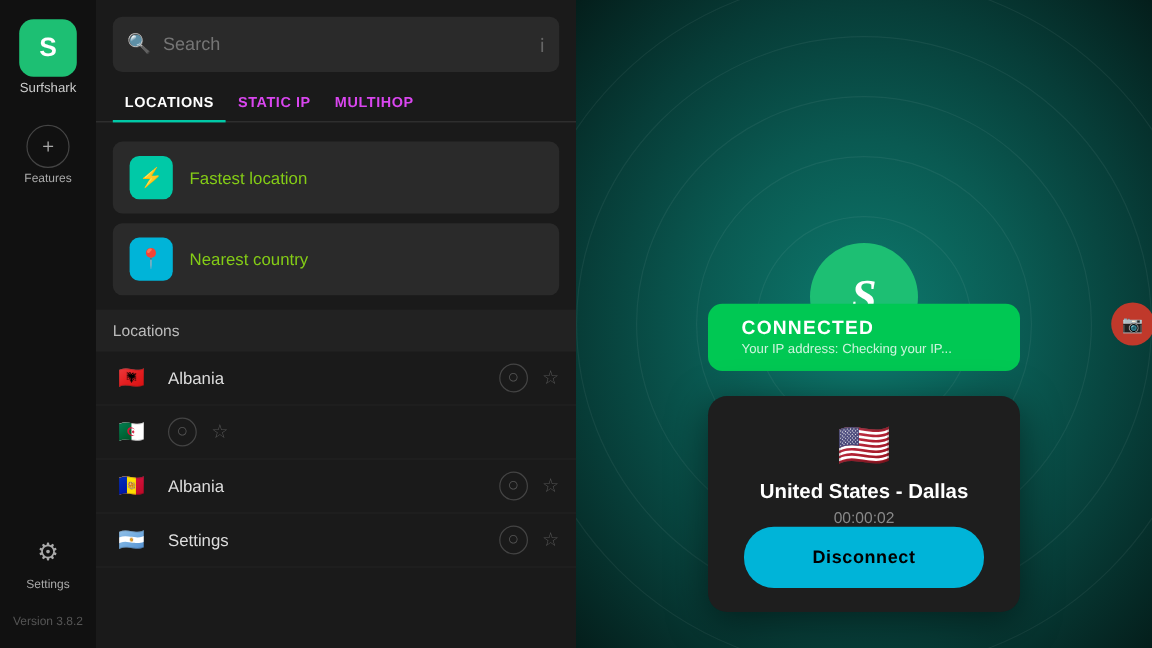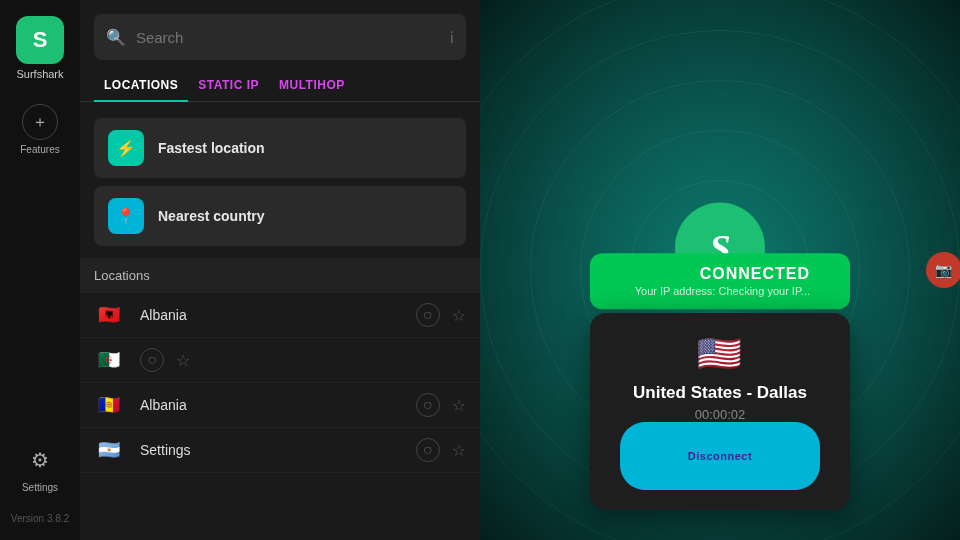--- a/index.html
+++ b/index.html
@@ -169,23 +169,23 @@
       color: white;
       flex-shrink: 0;
     }
     .quick-icon.bolt {
       background: #00c9a7;
     }
     .quick-icon.pin {
       background: #00b4d8;
     }
     .quick-label {
-      color: #e5e5e5;
+      color: #84cc16;
       font-size: 14px;
-      font-weight: 700;
+      font-weight: 400;
     }
 
     
     .locations-header {
       background: #222;
       padding: 10px 14px;
       color: #bbb;
       font-size: 13px;
       margin-top: 8px;
     }
@@ -289,22 +289,22 @@
     }
 
     
     .connected-banner {
       position: absolute;
       top: 50%;
       left: 50%;
       transform: translate(-50%, -30%);
       background: #00c853;
       border-radius: 12px;
-      padding: 12px 40px;
-      text-align: right;
+      padding: 12px 28px;
+      text-align: left;
       min-width: 260px;
     }
     .connected-text {
       color: white;
       font-size: 16px;
       font-weight: 700;
       letter-spacing: 1px;
     }
     .connected-sub {
       color: rgba(255,255,255,0.8);
@@ -334,26 +334,26 @@
       font-size: 17px;
       font-weight: 600;
       margin-bottom: 4px;
     }
     .popup-timer {
       color: #888;
       font-size: 13px;
     }
     .disconnect-btn {
       background: #00b4d8;
-      color: #4c1d95;
+      color: #000000;
       border: none;
       border-radius: 25px;
-      padding: 28px 0;
+      padding: 17px 0;
       width: 100%;
-      font-size: 11px;
+      font-size: 15px;
       font-weight: 600;
       cursor: pointer;
       letter-spacing: 0.5px;
     }
 
     
     .side-btn {
       position: absolute;
       right: -2px;
       top: 50%;

